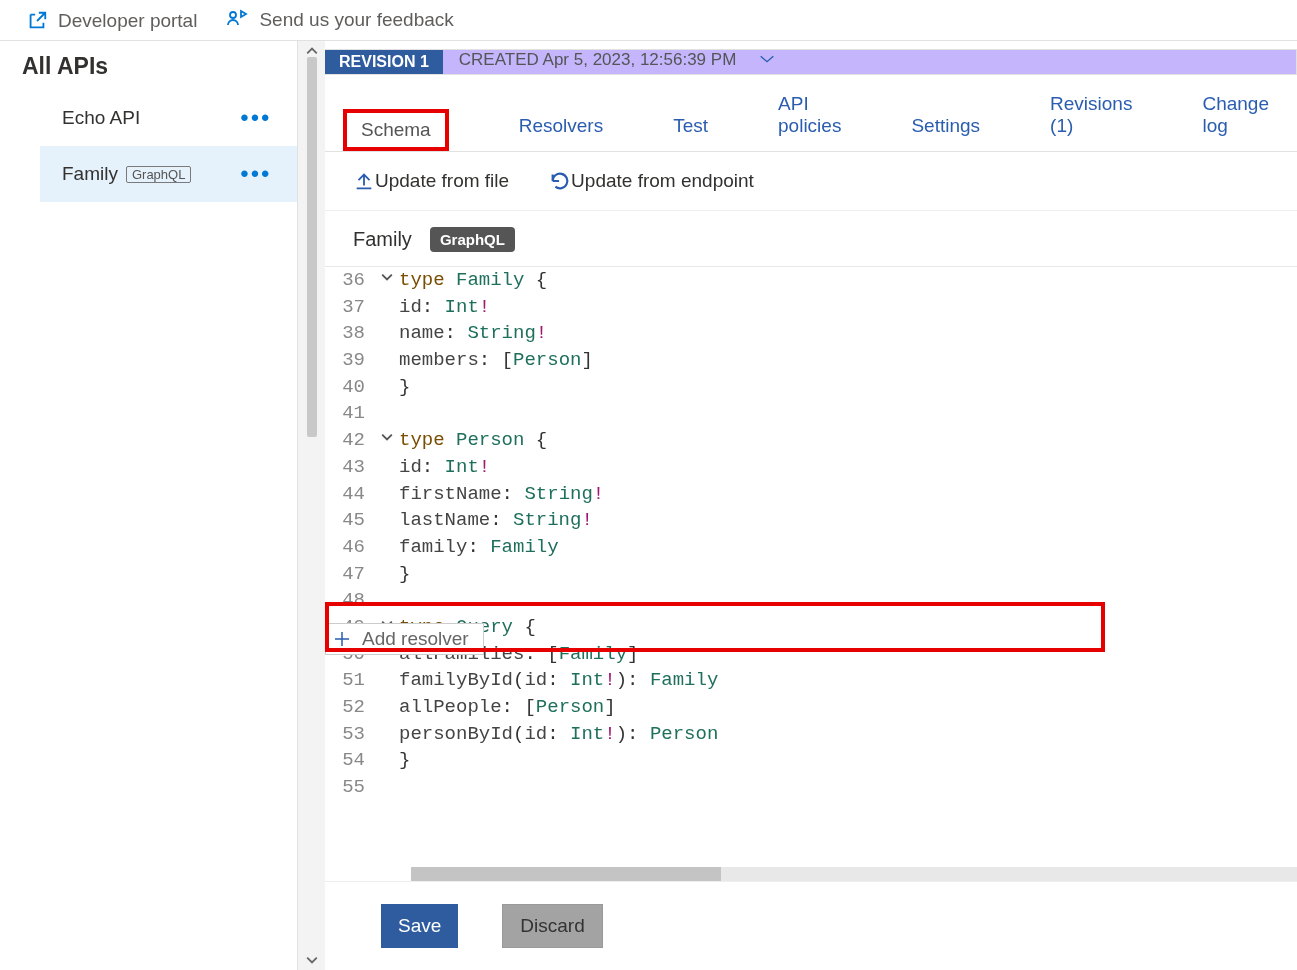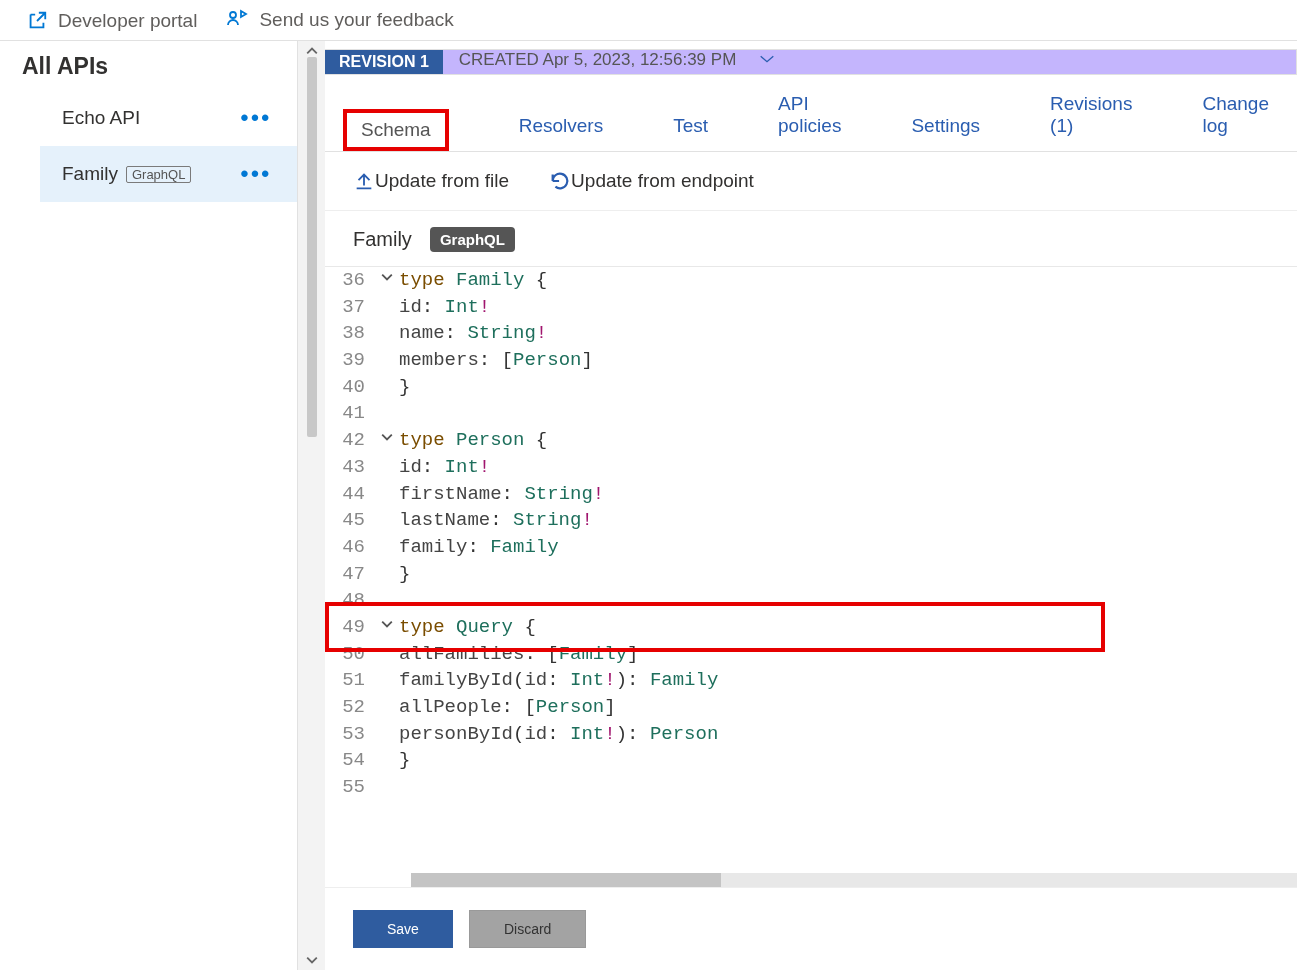--- a/index.html
+++ b/index.html
@@ -63,21 +63,21 @@
 
   .add-resolver-overlay { position:absolute; left:0; top:calc(26.7px * 14 - 18px); background:#fff; border:1px solid #ccc; padding:4px 14px 4px 6px; display:flex; align-items:center; gap:10px; font-size:19px; color:#666; z-index:2;}
   .add-resolver-overlay .plus-ic{ width:20px; height:20px;}
   .highlight-box-overlay { position:absolute; left:0px; top:calc(26.7px * 13 - 12px); width:780px; height:50px; border:4px solid #e60000; pointer-events:none; z-index:3;}
 
   .hscroll { height:14px; background:#e8e8e8; margin-left:86px; margin-right:0;}
   .hscroll-thumb{height:14px; background:#c4c4c4; width:310px; margin-left:0;}
 
   
   .footer { display:flex; gap:16px; padding:22px 28px; border-top:1px solid #eee;}
-  .btn { font-size:14px; padding:10px 34px; cursor:pointer;}
+  .btn { font-size:19px; padding:10px 17px; cursor:pointer;margin-left:28px;}
   .btn-primary { background:#2f5c9f; color:#fff; border:none;}
   .btn-secondary { background:#a3a3a3; color:#333; border:1px solid #999;}
 </style>
 </head>
 <body>
 
 <div class="root">
 
   <div class="topbar">
     <div class="top-link">
@@ -275,20 +275,26 @@
                 <div class="ln-code"><span class="pun">}</span></div>
               </div>
               <div class="ln">
                 <div class="ln-num">55</div>
                 <div class="ln-fold"></div>
                 <div class="ln-code"></div>
               </div>
             </div>
           </div>
 
+        <div class="add-resolver-overlay">
+          <svg class="plus-ic" viewBox="0 0 20 20" stroke="#2a5db0" stroke-width="1.5">
+              <path d="M10 3v14M3 10h14"></path>
+            </svg>
+          <span>Add resolver</span>
+        </div>
         <div class="highlight-box-overlay"></div>
       </div>
 
       <div style="padding-left:0;">
         <div class="hscroll">
             <div class="hscroll-thumb"></div>
           </div>
       </div>
 
       <div class="footer">

